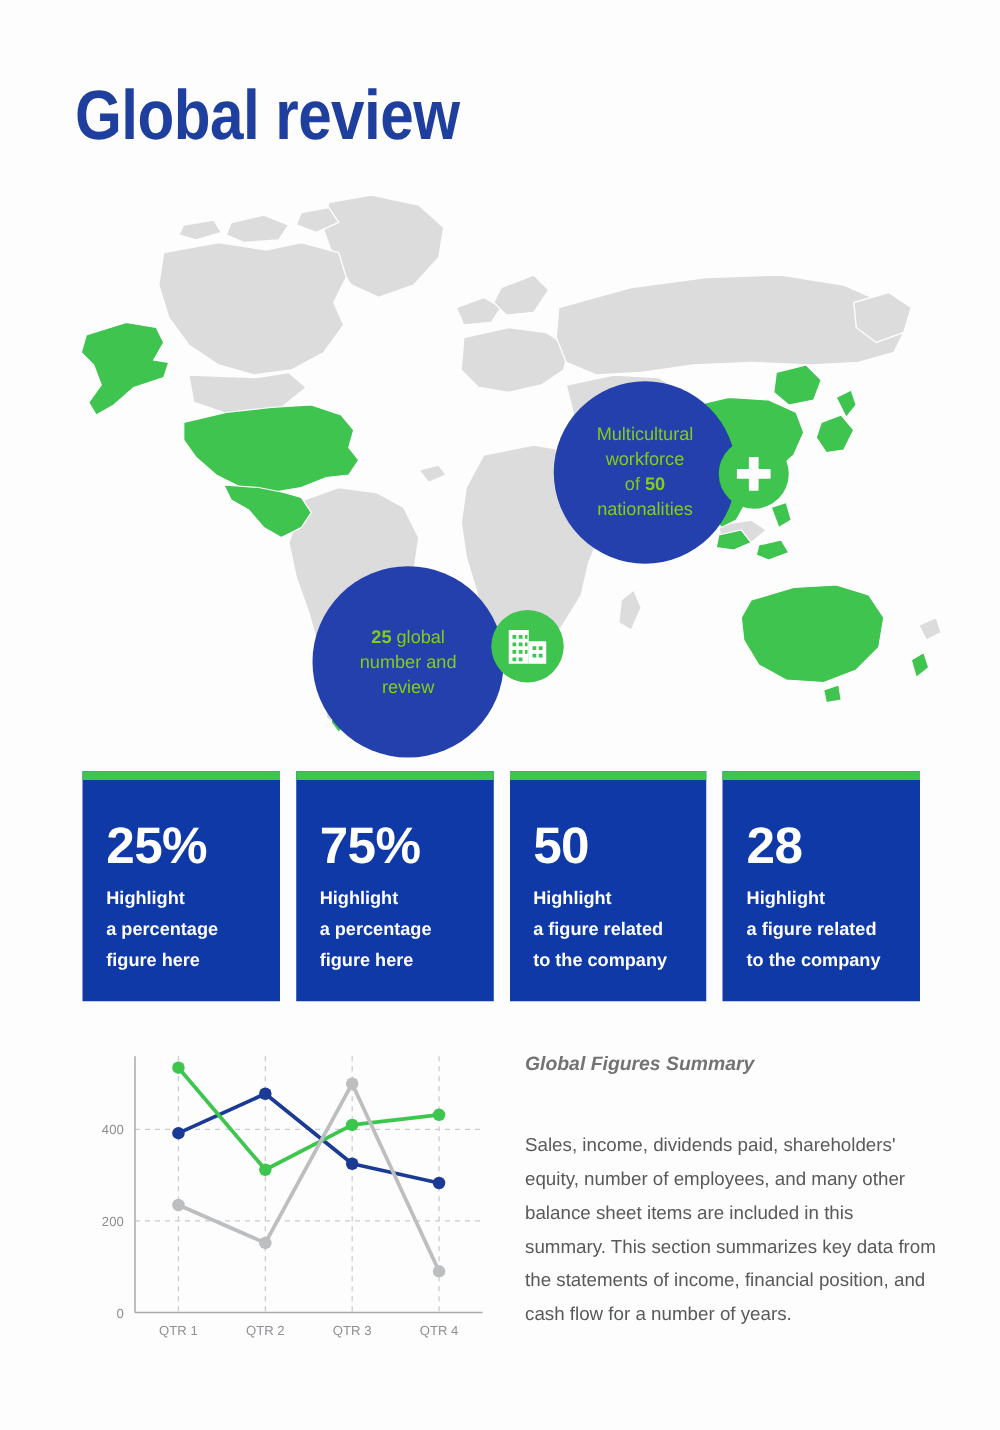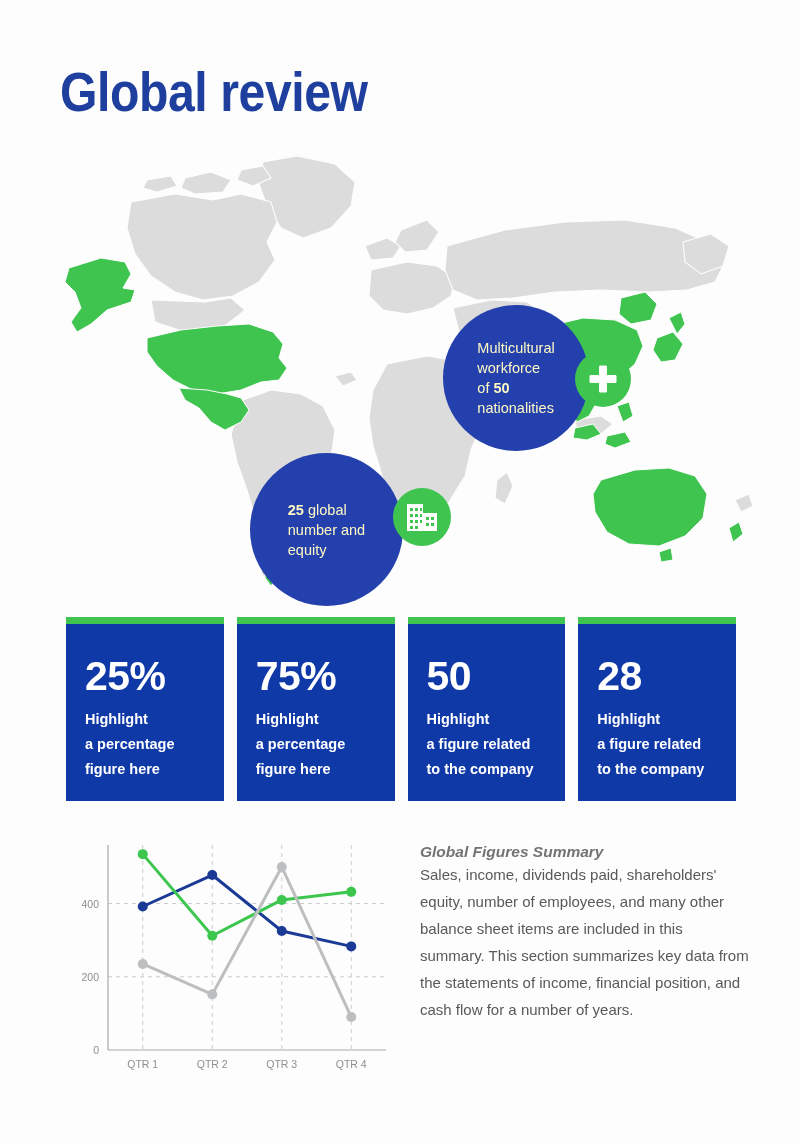--- a/index.html
+++ b/index.html
@@ -47,24 +47,25 @@
     top: 0;
     width: 730px;
     height: 440px;
   }
 
   
   .callout {
     position: absolute;
     border-radius: 50%;
     background: #2440ad;
-    color: #fef9c3;
+    color: #84cc16;
     display: flex;
     align-items: center;
     justify-content: center;
+    text-align: center;
     box-sizing: border-box;
   }
   .callout-text {
     font-size: 14.5px;
     line-height: 20px;
     font-weight: 300;
     padding: 0 14px;
   }
   .callout-text b { font-weight: 700; }
 
@@ -160,20 +161,21 @@
     font-weight: bold;
     font-style: italic;
     color: #737373;
     margin-bottom: 0;
   }
   #summary-body {
     font-size: 15px;
     line-height: 27px;
     color: #58595b;
     font-weight: 300;
+    margin-top: 42px;
   }
 
   .axis-label {
     font-size: 10.5px;
     fill: #8d8f92;
     font-family: "Liberation Sans", sans-serif;
   }
 </style>
 </head>
 <body>
@@ -263,21 +265,21 @@
   <div class="icon-badge" id="badge-cross">
     <svg width="30" height="30" viewBox="0 0 30 30">
       <path d="M11.6 2 h6.8 v9.6 h9.6 v6.8 h-9.6 v9.6 h-6.8 v-9.6 H2 v-6.8 h9.6 z" fill="#ffffff" stroke="#ffffff" stroke-width="1" stroke-linejoin="round"></path>
     </svg>
   </div>
 
   <div class="callout" id="callout-offices">
     <div class="callout-text">
       <b>25</b><span> global</span><br>
       <span>number and</span><br>
-      <span>equity</span>
+      <span>review</span>
     </div>
   </div>
 
   <div class="icon-badge" id="badge-building">
     <svg width="34" height="32" viewBox="0 0 34 32">
       <rect x="2" y="3" width="16" height="27" fill="#ffffff"></rect>
       <rect x="18" y="12" width="14" height="18" fill="#ffffff"></rect>
       <g fill="#3ec44f">
         <rect x="5" y="7" width="3" height="3"></rect>
           <rect x="10" y="7" width="3" height="3"></rect>

